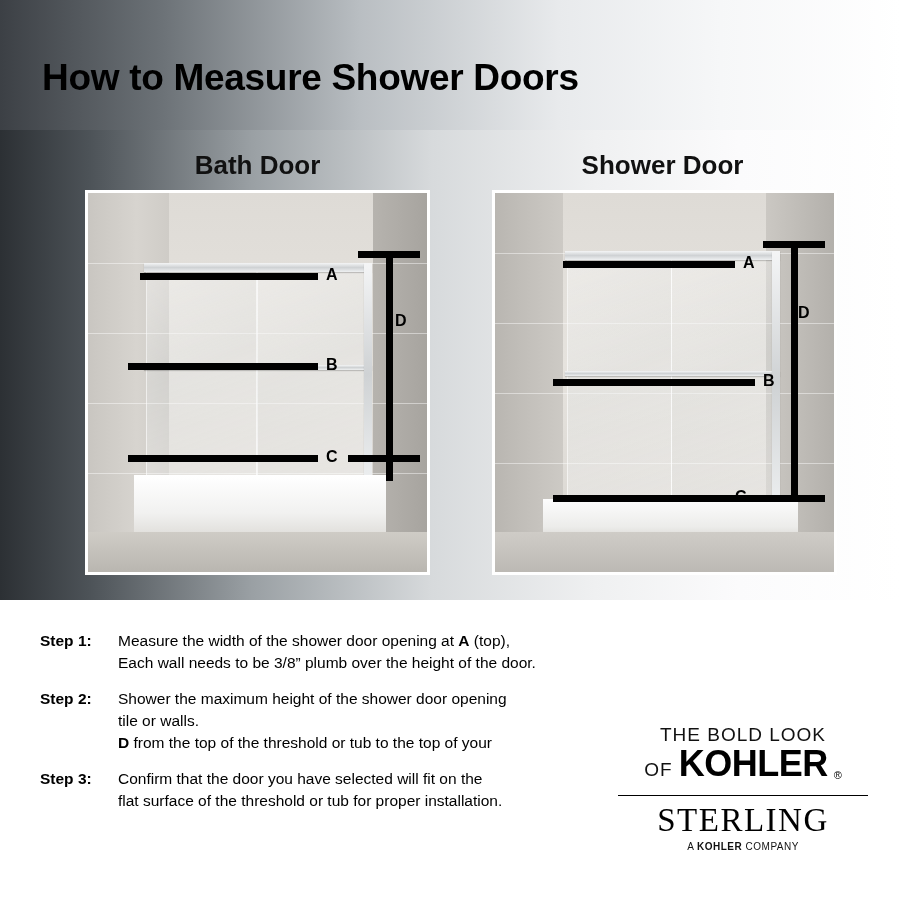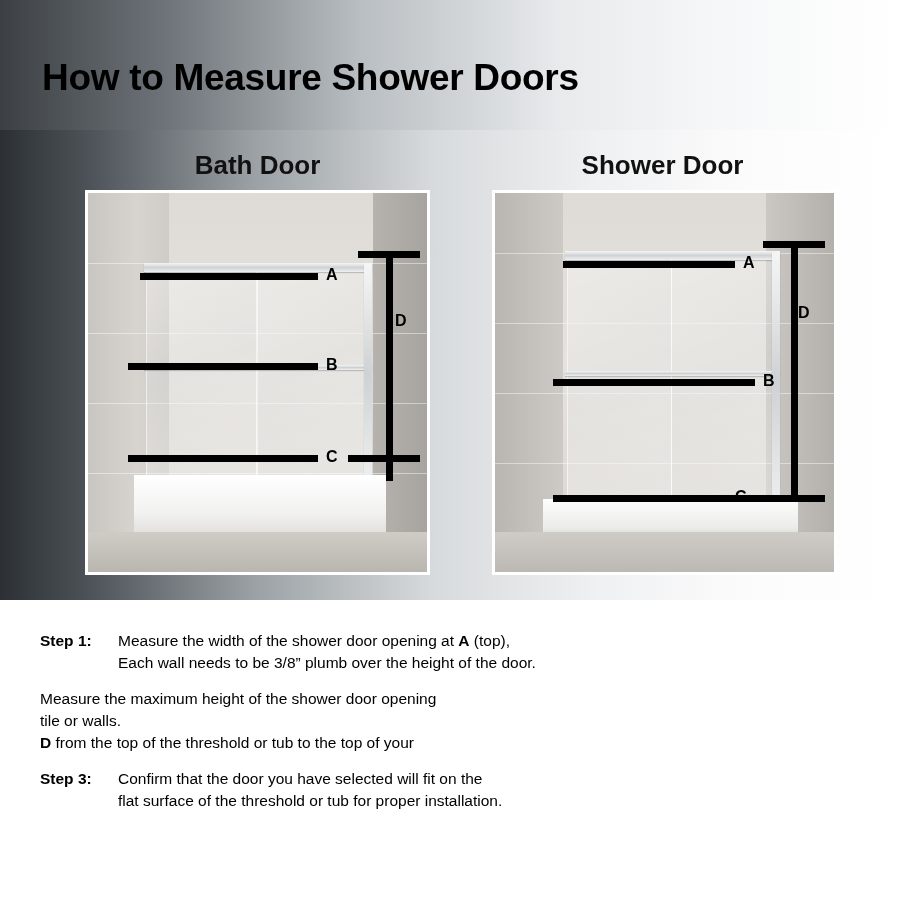--- a/index.html
+++ b/index.html
@@ -311,32 +311,49 @@
 
       <div class="step">
         <div class="step-label">Step 1:</div>
         <div class="step-text">
           <div><span>Measure the width of the shower door opening at </span><b>A</b><span> (top),</span></div>
           <div><span>Each wall needs to be 3/8” plumb over the height of the door.</span></div>
         </div>
       </div>
 
       <div class="step">
+        <div class="step-label">Step 2:</div>
         <div class="step-text">
-          <div><span>Measure the maximum height of the shower door opening</span></div>
+          <div><span>Shower the maximum height of the shower door opening</span></div>
           <div><span>tile or walls.</span></div>
           <div><b>D</b><span> from the top of the threshold or tub to the top of your</span></div>
         </div>
       </div>
 
       <div class="step">
         <div class="step-label">Step 3:</div>
         <div class="step-text">
           <div><span>Confirm that the door you have selected will fit on the</span></div>
           <div><span>flat surface of the threshold or tub for proper installation.</span></div>
         </div>
       </div>
 
     </div>
 
+    <div class="logo-block">
+      <div class="bold-look">THE BOLD LOOK</div>
+      <div class="kohler-row">
+        <span class="kohler-of">OF</span>
+        <span class="kohler-word">KOHLER</span>
+        <span class="kohler-reg">®</span>
+      </div>
+      <div class="sterling-box">
+        <div class="sterling-word">STERLING</div>
+        <div class="sterling-sub">
+          <span>A</span>
+          <b>KOHLER</b>
+          <span>COMPANY</span>
+        </div>
+      </div>
+    </div>
 
   </div>
 </div>
 
 </body></html>

